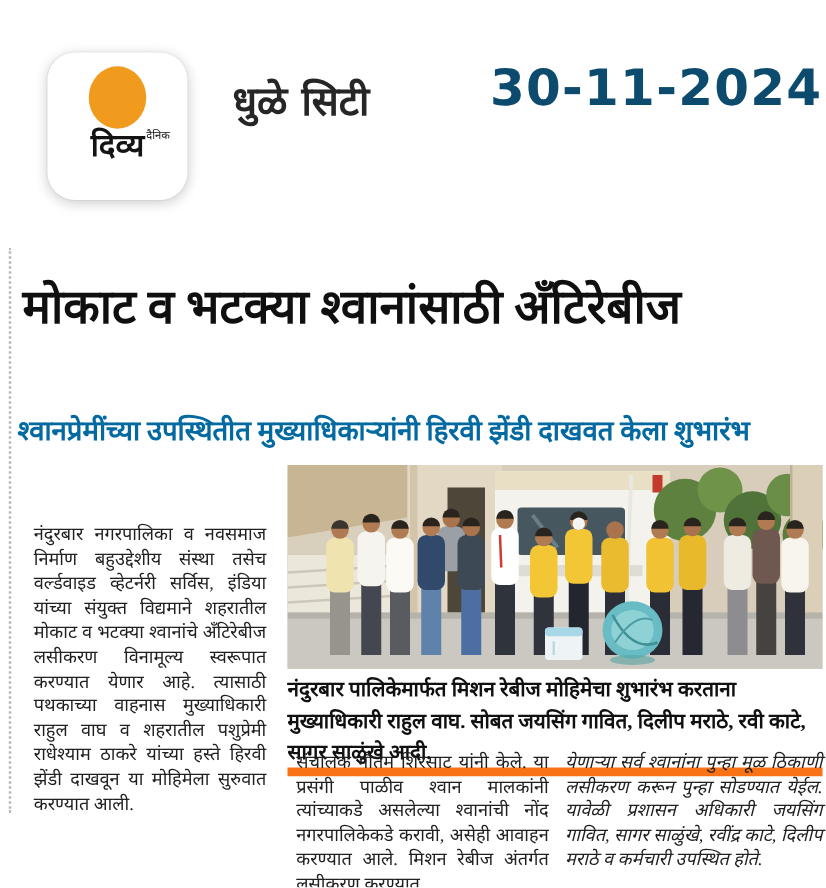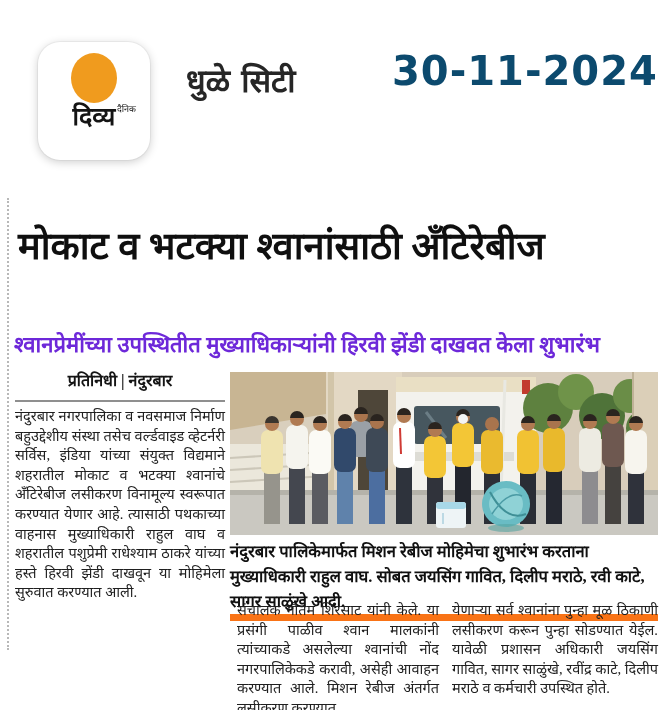--- a/index.html
+++ b/index.html
@@ -78,21 +78,21 @@
     line-height: 55px;
     color: #0f0f0f;
     white-space: nowrap;
   }
   .subheadline {
     position: absolute;
     left: 14px; top: 328px;
     width: 645px;
     font-weight: bold;
     font-size: 22px;
-    color: #6d28d9;
+    color: #0369a1;
     white-space: nowrap;
   }
   .byline {
     position: absolute;
     left: 15px; top: 369px;
     width: 210px;
     text-align: center;
     font-weight: bold;
     font-size: 16px;
     color: #141414;
@@ -100,24 +100,24 @@
     border-bottom: 2px solid #8f8f8f;
   }
   
   .bodycol {
     font-size: 14.5px;
     line-height: 19.6px;
     text-align: justify;
     color: #1f1f1f;
   }
   .col1 { position: absolute; left: 15px; top: 407px; width: 210px; }
-  .col1 p { margin: 0; font-family: Liberation Serif, serif; }
+  .col1 p { margin: 12px; font-family: Liberation Serif, serif; }
   .col1 p + p { text-indent: 15px; }
   .col2 { position: absolute; left: 237px; top: 601px; width: 202px; }
-  .col3 { position: absolute; left: 452px; top: 601px; width: 206px; }
+  .col3 { position: absolute; left: 452px; top: 601px; width: 206px; font-style: italic; }
   
   .photo {
     position: absolute;
     left: 230px; top: 372px;
     width: 428px; height: 163px;
     background: #d8cdbb;
   }
   .photo svg { display: block; }
   .caption {
     position: absolute;
@@ -147,21 +147,20 @@
   </div>
   <div class="edition-title">धुळे सिटी</div>
   <div class="edition-date">30-11-2024</div>
 
   <div class="headline">
     <div>मोकाट व भटक्या श्वानांसाठी अँटिरेबीज</div>
   </div>
 
   <div class="subheadline">श्वानप्रेमींच्या उपस्थितीत मुख्याधिकाऱ्यांनी हिरवी झेंडी दाखवत केला शुभारंभ</div>
 
-  <div class="byline">प्रतिनिधी | नंदुरबार</div>
 
   <div class="bodycol col1">
     <p>नंदुरबार नगरपालिका व नवसमाज निर्माण बहुउद्देशीय संस्था तसेच वर्ल्डवाइड व्हेटर्नरी सर्विस, इंडिया यांच्या संयुक्त विद्यमाने शहरातील मोकाट व भटक्या श्वानांचे अँटिरेबीज लसीकरण विनामूल्य स्वरूपात करण्यात येणार आहे. त्यासाठी पथकाच्या वाहनास मुख्याधिकारी राहुल वाघ व शहरातील पशुप्रेमी राधेश्याम ठाकरे यांच्या हस्ते हिरवी झेंडी दाखवून या मोहिमेला सुरुवात करण्यात आली.</p>
   </div>
 
   <div class="photo">
     <svg width="428" height="163" viewBox="0 0 428 163" xmlns="http://www.w3.org/2000/svg">
 
       <rect x="0" y="0" width="428" height="163" fill="#d8cdbb"></rect>
 

